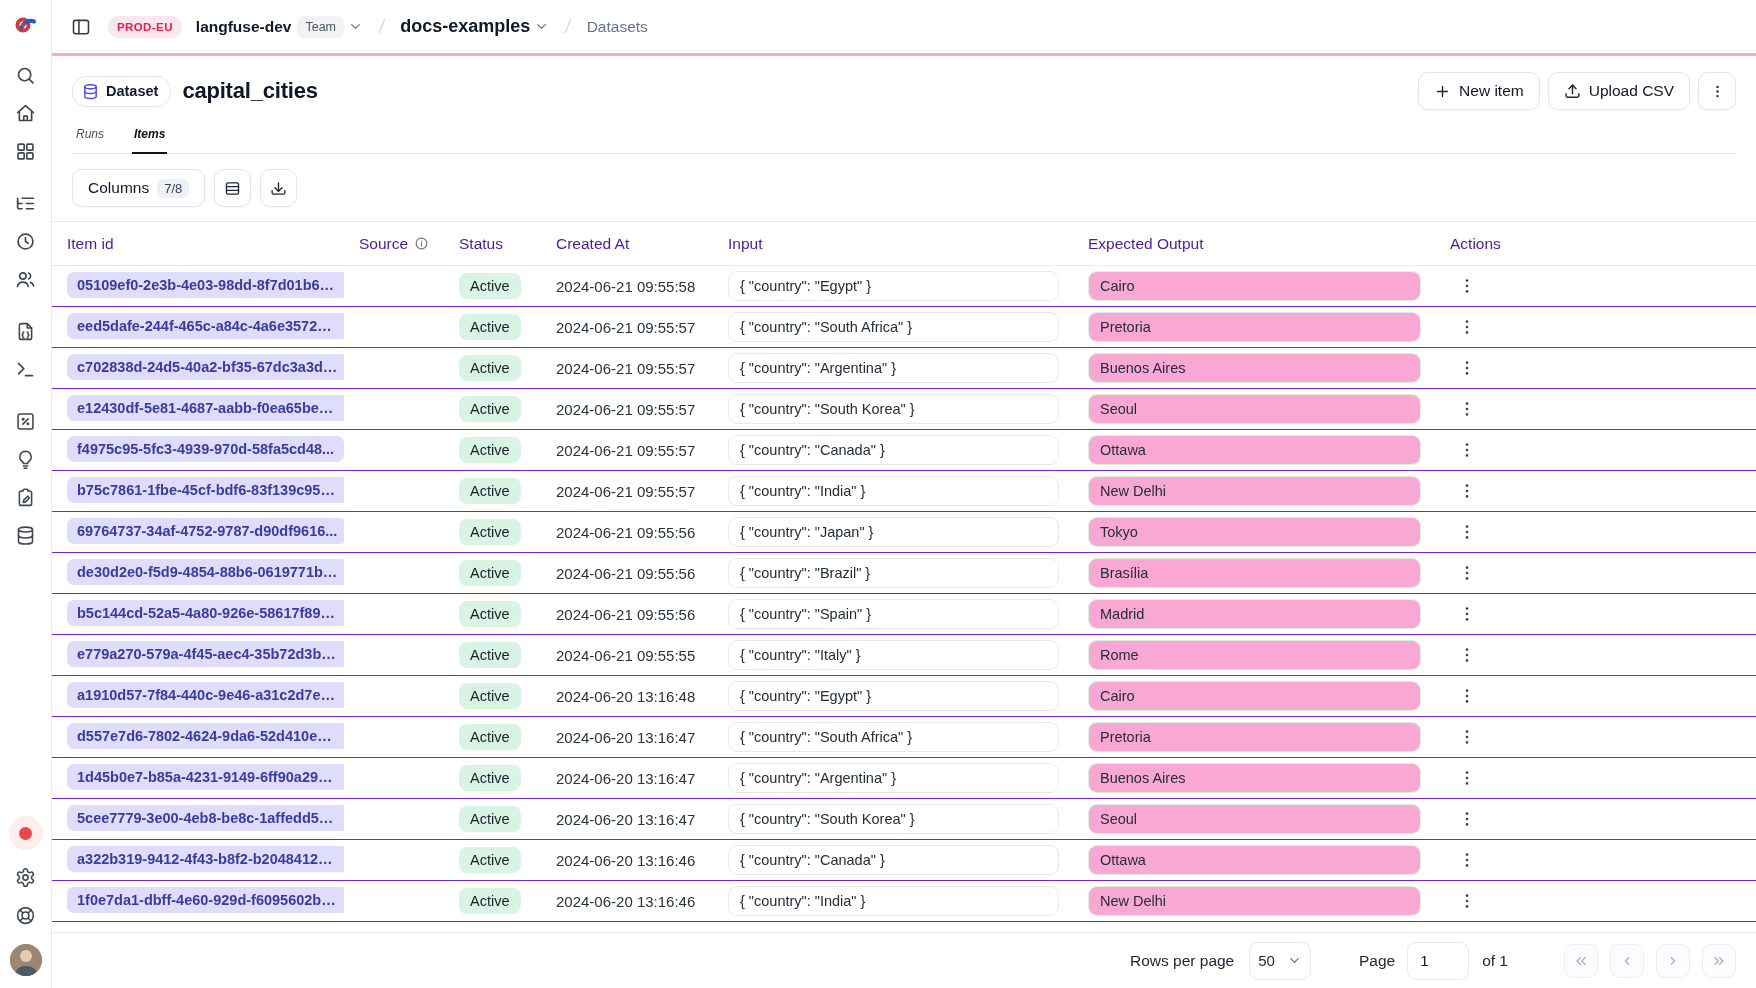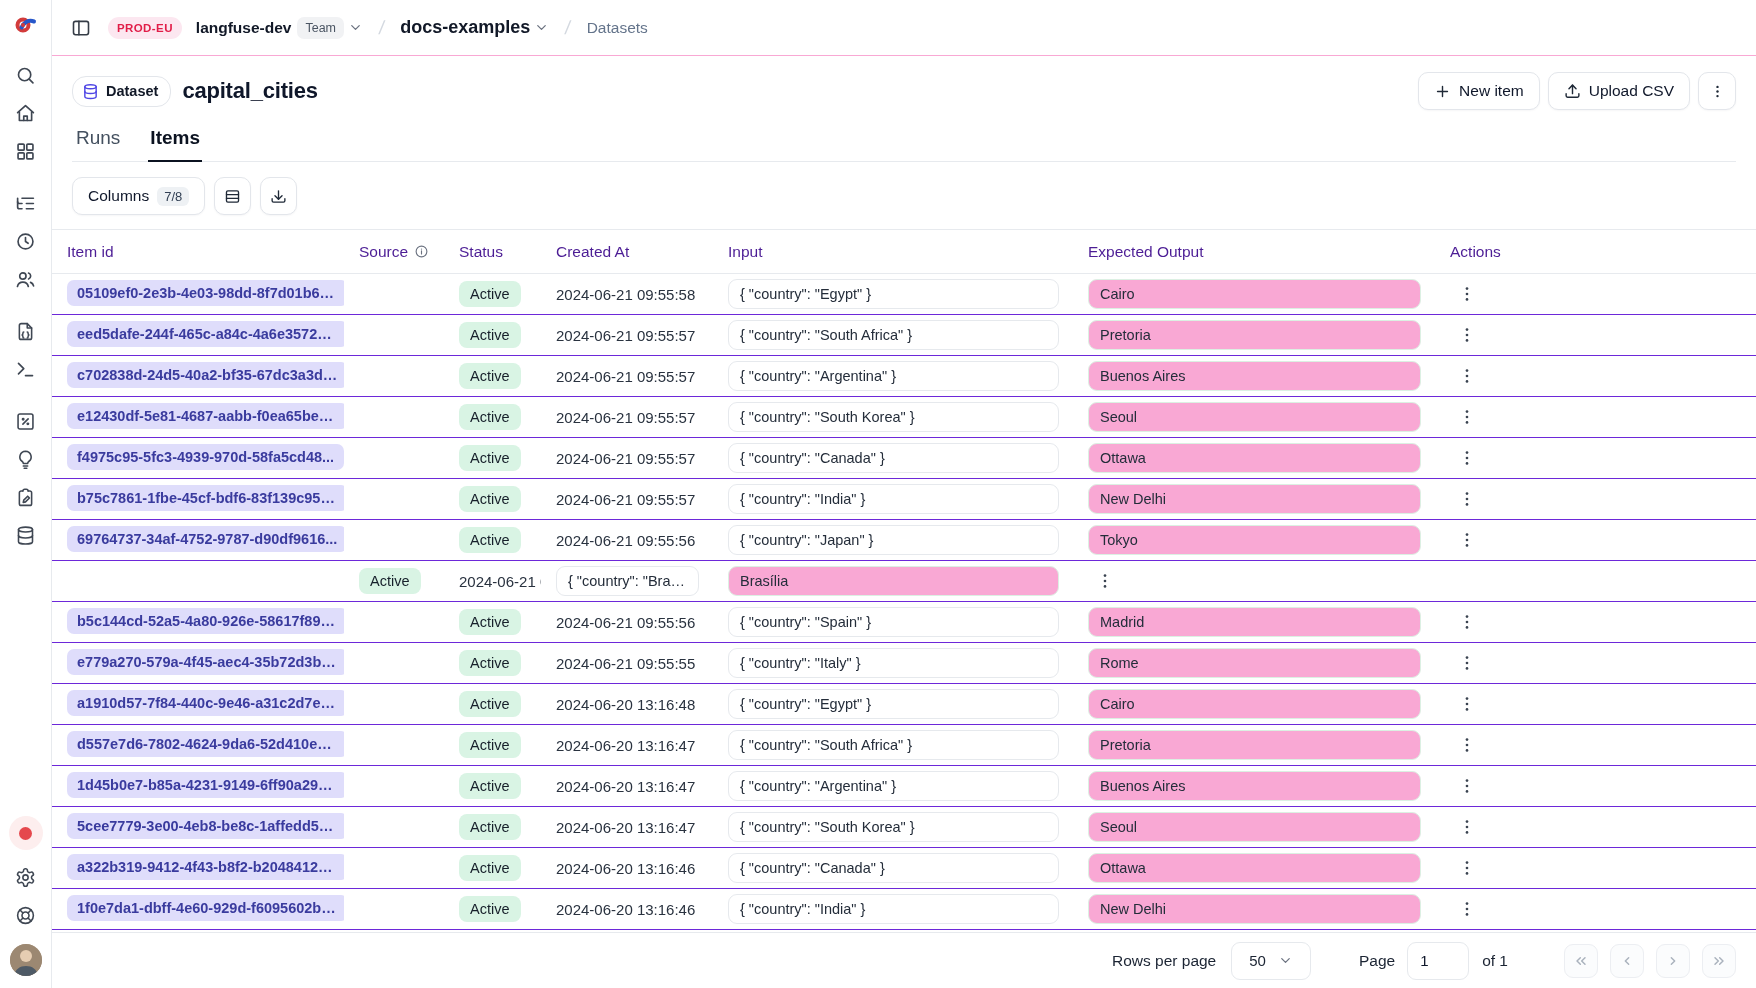--- a/index.html
+++ b/index.html
@@ -29,21 +29,21 @@
     display:flex; align-items:center; justify-content:center; margin-bottom:8px; cursor:pointer;}
   .record-dot { width:13px; height:13px; border-radius:50%; background:#e5484d; }
   .avatar { width:32px; height:32px; border-radius:50%; overflow:hidden; margin-top:10px; cursor:pointer;
     background:linear-gradient(180deg,#c9b49b 0%,#8d7963 100%); }
 
   
   .main { flex:1; display:flex; flex-direction:column; min-width:0; }
 
   .topbar {
     height:56px; flex:0 0 56px; display:flex; align-items:center;
-    padding:0 20px 0 12px; border-bottom:1px solid #f9a8d4; gap:10px;
+    padding:0 20px 0 12px; border-bottom:3px solid #f9a8d4; gap:10px;
   }
   .tgl { width:34px; height:34px; display:flex; align-items:center; justify-content:center; color:#353c46; cursor:pointer; }
   .env-badge {
     font-size:11.5px; font-weight:700; letter-spacing:.4px; color:#e11d48;
     background:#fce7f0; border-radius:11px; padding:5px 9px;
   }
   .org { font-size:15.5px; font-weight:600; color:#111827; margin-left:4px; }
   .chip { font-size:12.5px; color:#4b5563; background:#f1f2f4; border-radius:7px; padding:4px 8px; margin-left:6px; }
   .crumb-btn { display:flex; align-items:center; cursor:pointer; }
   .chev { color:#6b7280; margin-left:4px; }
@@ -64,21 +64,21 @@
   .btn {
     display:inline-flex; align-items:center; gap:8px; height:38px; padding:0 15px;
     border:1px solid #e3e6eb; border-radius:10px; background:#fff;
     font-size:15.5px; font-weight:500; color:#0f172a; cursor:pointer;
     box-shadow:0 1px 2px rgba(16,24,40,.04); white-space:nowrap;
   }
   .btn svg { width:17px; height:17px; color:#1f2937; }
   .btn.icon-only { width:38px; padding:0; justify-content:center; }
 
   .tabs { display:flex; gap:26px; margin-top:17px; border-bottom:1px solid #e7eaee; padding:0 2px; }
-  .tab { font-size:19px; font-weight:500; color:#43506033; color:#44505f; padding:0 2px 11px; cursor:pointer; }
+  .tab { font-size:12px; font-weight:500; color:#43506033; color:#44505f; padding:0 2px 11px; cursor:pointer;font-style:italic; }
   .tab.active { color:#0b1220; font-weight:600; border-bottom:2.5px solid #0b1220; margin-bottom:-1px; }
 
   .toolbar { display:flex; align-items:center; gap:9px; padding:15px 20px 14px; }
   .count-chip { background:#eef1f4; color:#334155; border-radius:6px; font-size:13px; padding:2px 7px; font-weight:500; }
   .btn.sq { width:37px; padding:0; justify-content:center; }
 
   
   .table { border-top:1px solid #e7eaee; }
   .tgrid { display:grid; grid-template-columns:292px 100px 97px 172px 360px 362px 1fr; align-items:center; }
   .thead { height:44px; border-bottom:1px solid #e7eaee; color:#4c1d95; font-size:15.5px; font-weight:500; }
@@ -103,21 +103,21 @@
 
   .flex-fill { flex:1; }
 
   
   .footer {
     border-top:1px solid #e7eaee; height:56px; flex:0 0 56px;
     display:flex; align-items:center; justify-content:flex-end;
     padding:0 20px; font-size:15.5px; color:#1b2433;
   }
   .select {
-    display:inline-flex; align-items:center; gap:12px; height:38px; padding:0 17px;
+    display:inline-flex; align-items:center; gap:12px; height:38px; padding:0 8px;
     border:1px solid #e6e9ed; border-radius:9px; font-size:15px; margin-left:15px; cursor:pointer; background:#fff;
   }
   .select svg { width:15px; height:15px; color:#6b7280; }
   .pg-label { margin-left:48px; }
   .page-input {
     width:62px; height:38px; border:1px solid #e6e9ed; border-radius:9px;
     padding:0 12px; font-size:15px; margin-left:12px; font-family:inherit; color:#0f172a;
   }
   .of-label { margin-left:13px; }
   .pg-group { display:flex; gap:12px; margin-left:56px; }
@@ -532,20 +532,21 @@
           <svg viewBox="0 0 24 24" fill="currentColor">
                 <circle cx="12" cy="5.5" r="1.6"></circle>
                 <circle cx="12" cy="12" r="1.6"></circle>
                 <circle cx="12" cy="18.5" r="1.6"></circle>
               </svg>
         </div>
       </div>
     </div>
 
     <div class="tgrid row">
+      <div class="cell"><span class="id-pill">de30d2e0-f5d9-4854-88b6-0619771b8...</span></div>
       <div class="cell"></div>
       <div class="cell"><span class="status-badge">Active</span></div>
       <div class="cell date">2024-06-21 09:55:56</div>
       <div class="cell">
             <div class="io-box">{ "country": "Brazil" }</div>
           </div>
       <div class="cell">
             <div class="io-box expected">Brasília</div>
           </div>
       <div class="cell">

